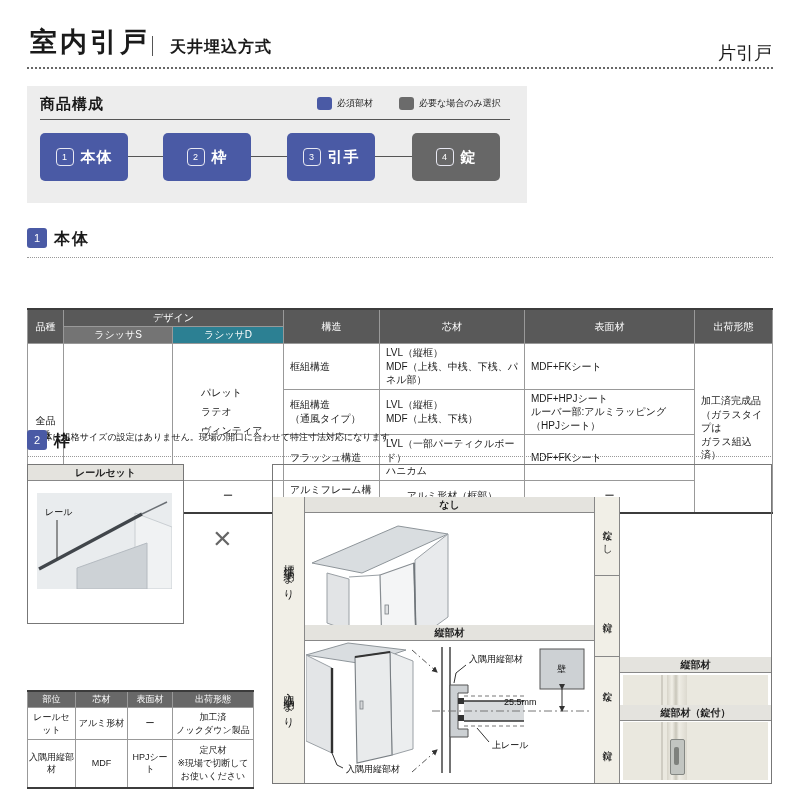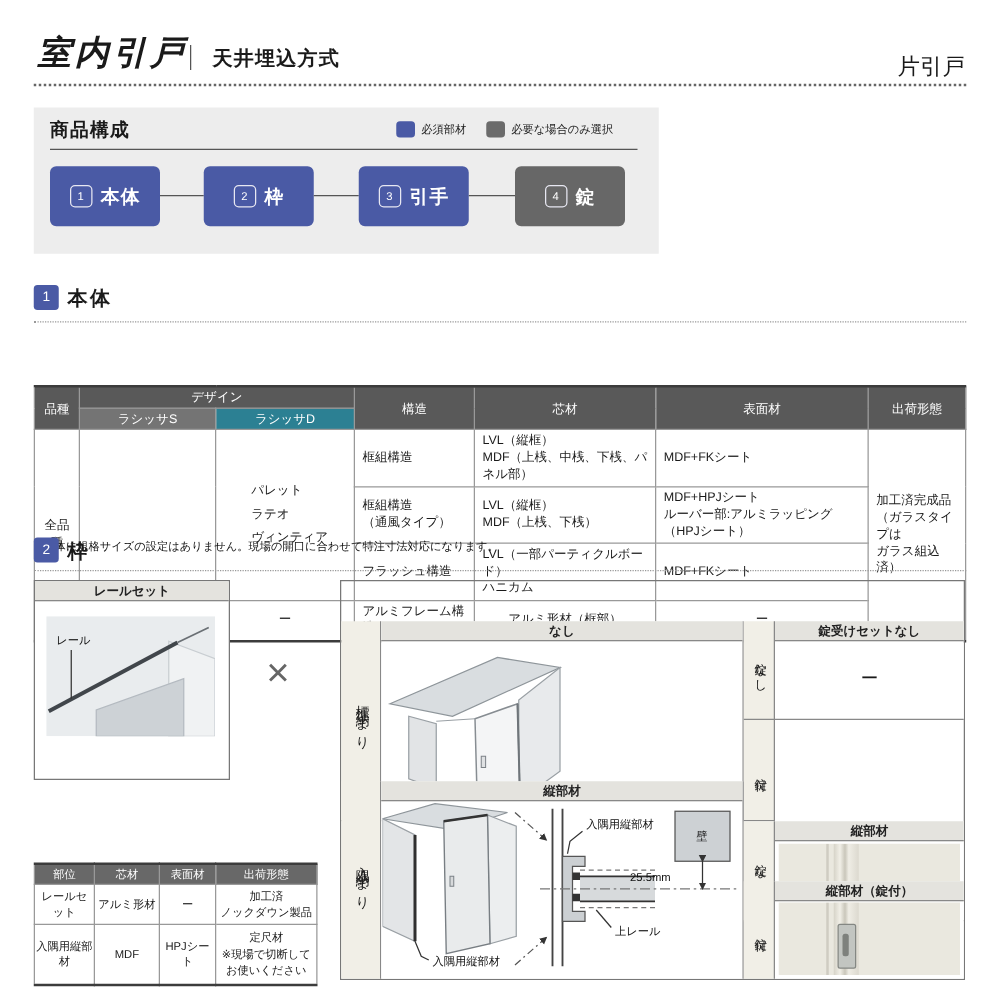--- a/index.html
+++ b/index.html
@@ -1,29 +1,29 @@
 <!DOCTYPE html>
 <html><head>
 <meta charset="utf-8">
 <style>
   html,body{margin:0;padding:0;background:#fff;}
   .page{position:relative;width:800px;height:800px;background:#fff;
     font-family:"Liberation Sans","DejaVu Sans",sans-serif;color:#1a1a1a;overflow:hidden;}
   .abs{position:absolute;}
   
-  .page-title{left:30px;top:24px;font-size:27px;font-weight:bold;letter-spacing:3px;font-style:italic;}
+  .page-title{left:30px;top:24px;font-size:27px;font-weight:bold;letter-spacing:3px;}
   .hdr-sep{left:152px;top:36px;width:1px;height:20px;background:#555;}
   .subtitle{left:170px;top:37px;font-size:16px;font-weight:bold;letter-spacing:1px;}
   .door-type{right:28px;top:41px;font-size:18px;}
   .dot-main{left:27px;top:67px;width:746px;border-bottom:2px dotted #666;}
   
   .panel{left:27px;top:86px;width:500px;height:117px;background:#ededed;}
   .panel-title{left:13px;top:9px;font-size:15px;font-weight:bold;letter-spacing:1px;}
   .panel-rule{left:13px;top:33px;width:470px;border-bottom:1px solid #555;}
-  .legend{top:11px;left:290px;display:flex;gap:16px;align-items:center;}
+  .legend{top:11px;left:290px;display:flex;gap:26px;align-items:center;}
   .legend-item{display:flex;align-items:center;gap:5px;}
   .swatch{width:15px;height:13px;border-radius:3px;}
   .swatch.req{background:#4a5aa5;}
   .swatch.opt{background:#6b6b6b;}
   .legend-label{font-size:9px;color:#222;}
   .flow-box{top:47px;width:88px;height:48px;border-radius:5px;display:flex;align-items:center;
     justify-content:center;gap:7px;color:#fff;}
   .flow-box.required{background:#4a5aa5;}
   .flow-box.optional{background:#676767;}
   .flow-num{width:16px;height:16px;border:1px solid #e8e8f2;border-radius:4px;font-size:9px;
@@ -231,24 +231,20 @@
         <line x1="108" y1="50" x2="110" y2="127" stroke="#6f757a" stroke-width="1.6"></line>
         <line x1="43" y1="64" x2="74" y2="62" stroke="#9aa0a5" stroke-width="1"></line>
         <rect x="79" y="92" width="3.5" height="9" fill="#dfe1e3" stroke="#7b8186" stroke-width="0.8"></rect>
       </svg>
     </div>
     <div class="abs beige vcell cell-border-r cell-border-b" style="left:322px;top:0;width:25px;height:79px;">
       <span class="vtext" style="font-size:10px;letter-spacing:1px;">錠なし</span>
     </div>
     <div class="abs beige vcell cell-border-r cell-border-b" style="left:322px;top:79px;width:25px;height:81px;">
       <span class="vtext" style="font-size:10px;letter-spacing:1px;">錠付</span>
-    </div>
-    <div class="abs whitebg cell-border-b" style="left:347px;top:0;width:151px;height:79px;">
-      <div class="boxhdr">錠受けセットなし</div>
-      <div class="dash-center" style="height:60px;">ー</div>
     </div>
 
     <div class="abs beige vcell cell-border-r" style="left:0;top:160px;width:32px;height:158px;">
       <span class="vtext">入隅納まり</span>
     </div>
     <div class="abs whitebg cell-border-r" style="left:32px;top:160px;width:290px;height:158px;">
       <div class="boxhdr">縦部材</div>
       <svg width="287" height="140" viewBox="0 0 287 140" style="position:absolute;left:1px;top:16px;">
         <defs>
           <marker id="ah" markerWidth="7" markerHeight="7" refX="5" refY="3" orient="auto">

